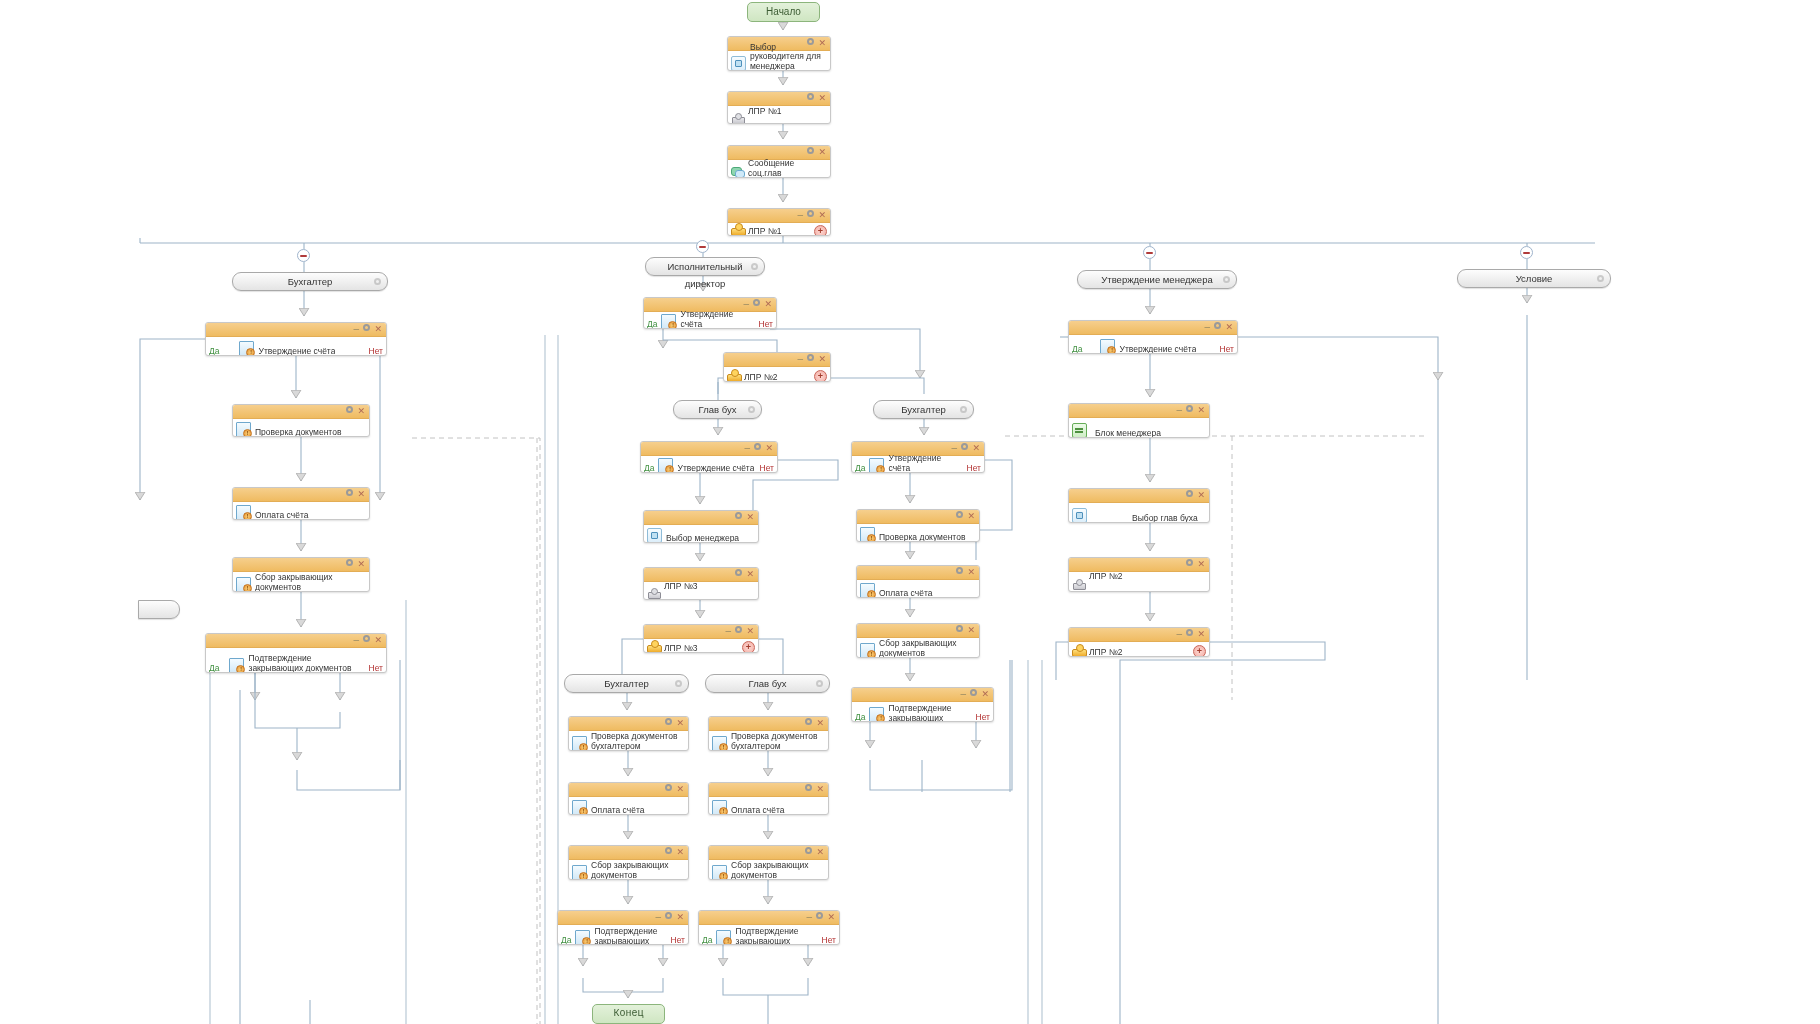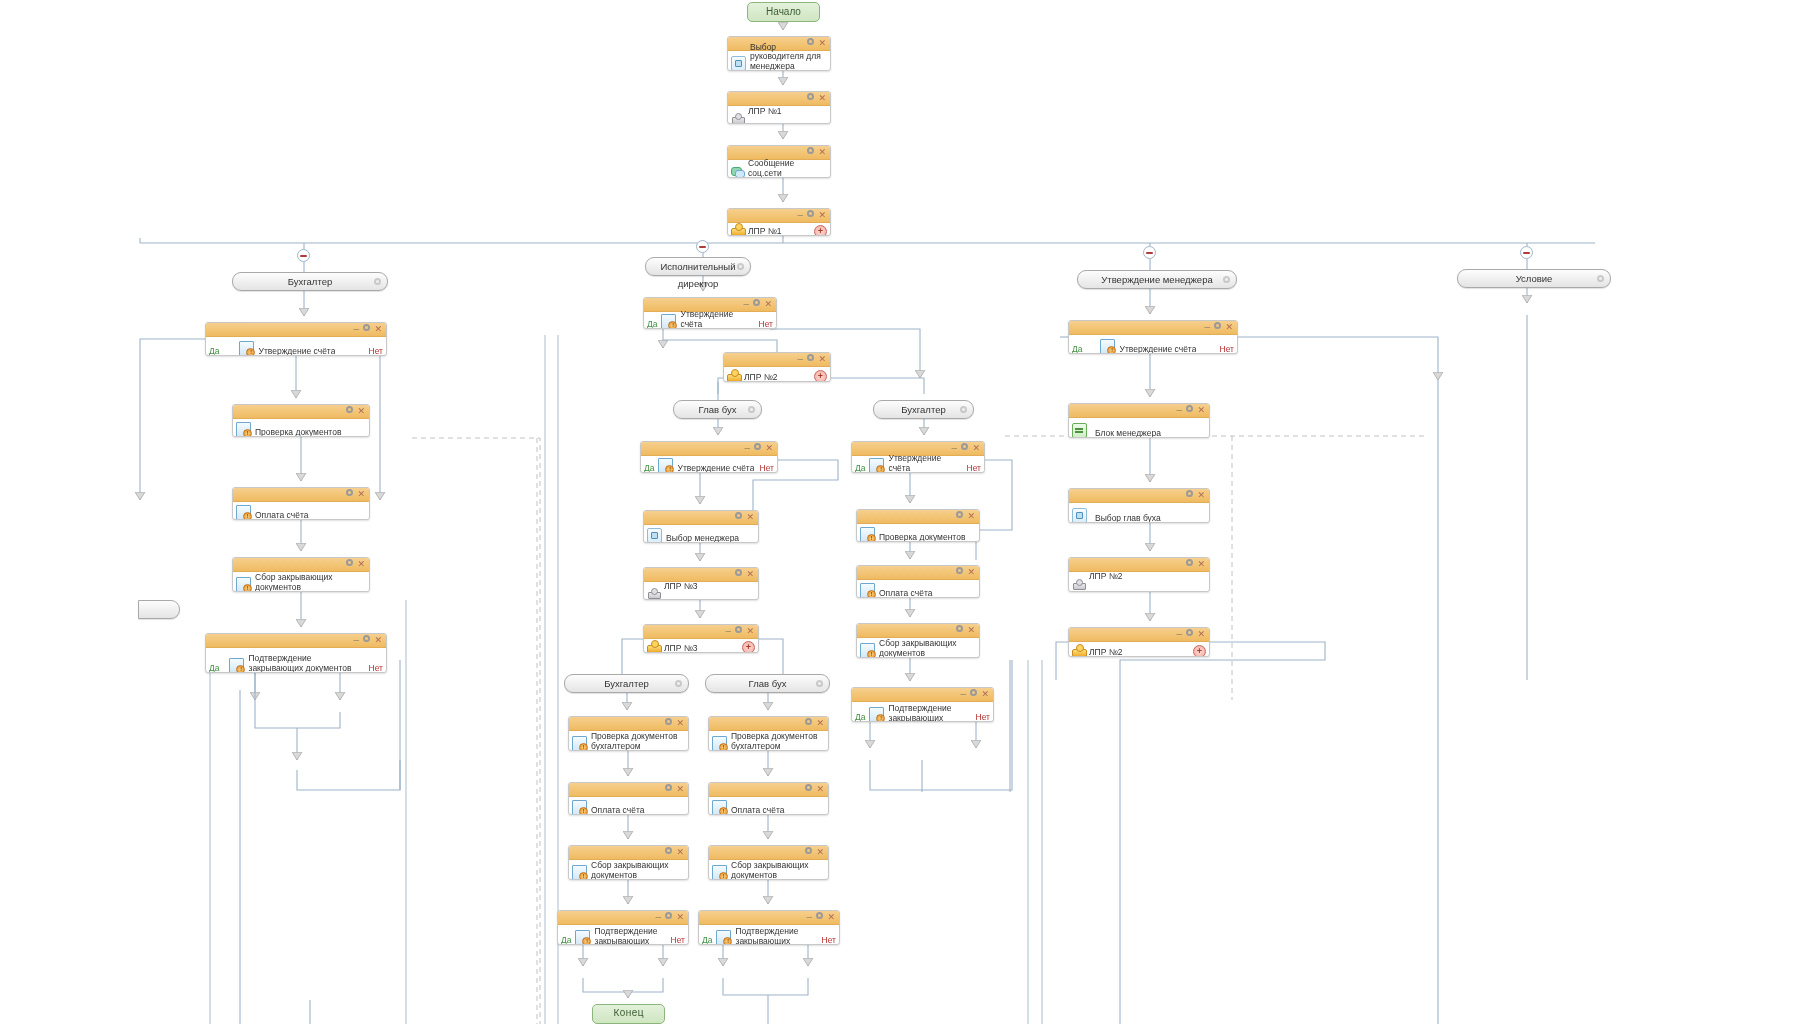--- a/index.html
+++ b/index.html
@@ -293,21 +293,21 @@
   <div class="minusmark" style="left:1143px;top:246px;"></div>
   <div class="minusmark" style="left:1520px;top:246px;"></div>
 
   <div class="terminal" style="left:747px;top:2px;width:73px;">Начало</div>
   <div class="terminal" style="left:592px;top:1004px;width:73px;font-family:Liberation Mono, monospace;">Конец</div>
 
   <div class="lane" style="left:232px;top:272px;width:156px;">
     <span>Бухгалтер</span>
     <span class="gear gearglyph"></span>
   </div>
-  <div class="lane" style="left:645px;top:257px;width:106px;">
+  <div class="lane" style="left:645px;top:257px;width:120px;">
     <span>Исполнительный директор</span>
     <span class="gear gearglyph"></span>
   </div>
   <div class="lane" style="left:1077px;top:270px;width:160px;">
     <span>Утверждение менеджера</span>
     <span class="gear gearglyph"></span>
   </div>
   <div class="lane" style="left:1457px;top:269px;width:154px;">
     <span>Условие</span>
     <span class="gear gearglyph"></span>
@@ -354,21 +354,21 @@
     </div>
   </div>
 
   <div class="card" style="left:727px;top:145px;width:104px;height:33px;">
     <div class="hdr">
       <span class="ctl gear gearglyph"></span>
       <span class="ctl cls">✕</span>
     </div>
     <div class="body">
       <span class="ico ico-social"></span>
-      <span class="ttl">Сообщение соц.сети</span>
+      <span class="ttl">Сообщение соц.глав</span>
     </div>
   </div>
 
   <div class="card" style="left:727px;top:208px;width:104px;height:28px;">
     <div class="hdr">
       <span class="ctl min">–</span>
       <span class="ctl gear gearglyph"></span>
       <span class="ctl cls">✕</span>
     </div>
     <div class="body">
@@ -696,21 +696,21 @@
     </div>
   </div>
 
   <div class="card" style="left:1068px;top:488px;width:142px;height:35px;">
     <div class="hdr">
       <span class="ctl gear gearglyph"></span>
       <span class="ctl cls">✕</span>
     </div>
     <div class="body">
       <span class="ico ico-select"></span>
-      <span class="ttl" style="padding-left:6px;">Выбор глав буха</span>
+      <span class="ttl" style="padding-left:6px;margin-left:37px;">Выбор глав буха</span>
     </div>
   </div>
 
   <div class="card" style="left:1068px;top:557px;width:142px;height:35px;">
     <div class="hdr">
       <span class="ctl gear gearglyph"></span>
       <span class="ctl cls">✕</span>
     </div>
     <div class="body" style="align-items:flex-start;">
       <span class="ico ico-person" style="align-self:flex-end;margin-bottom:2px;"></span>

